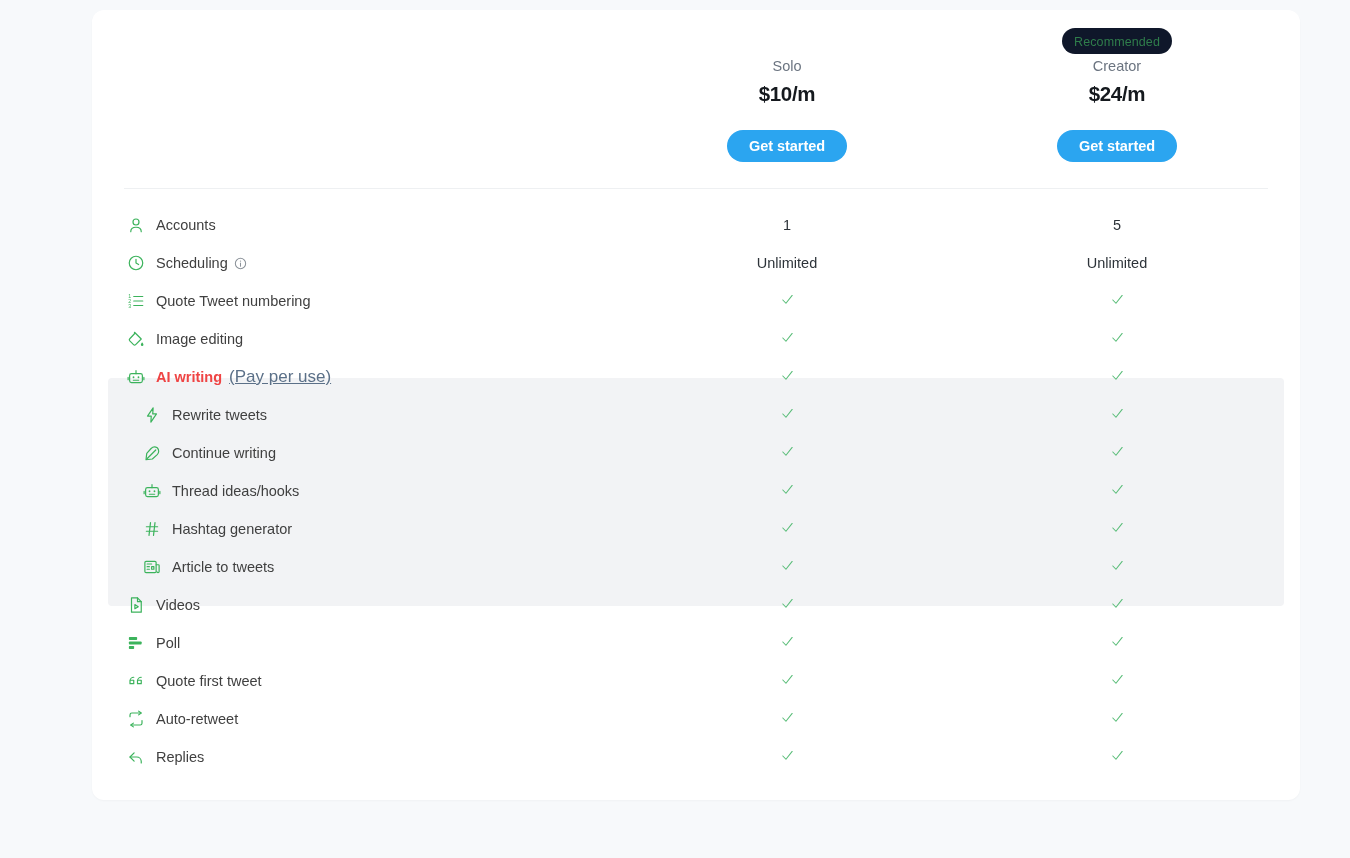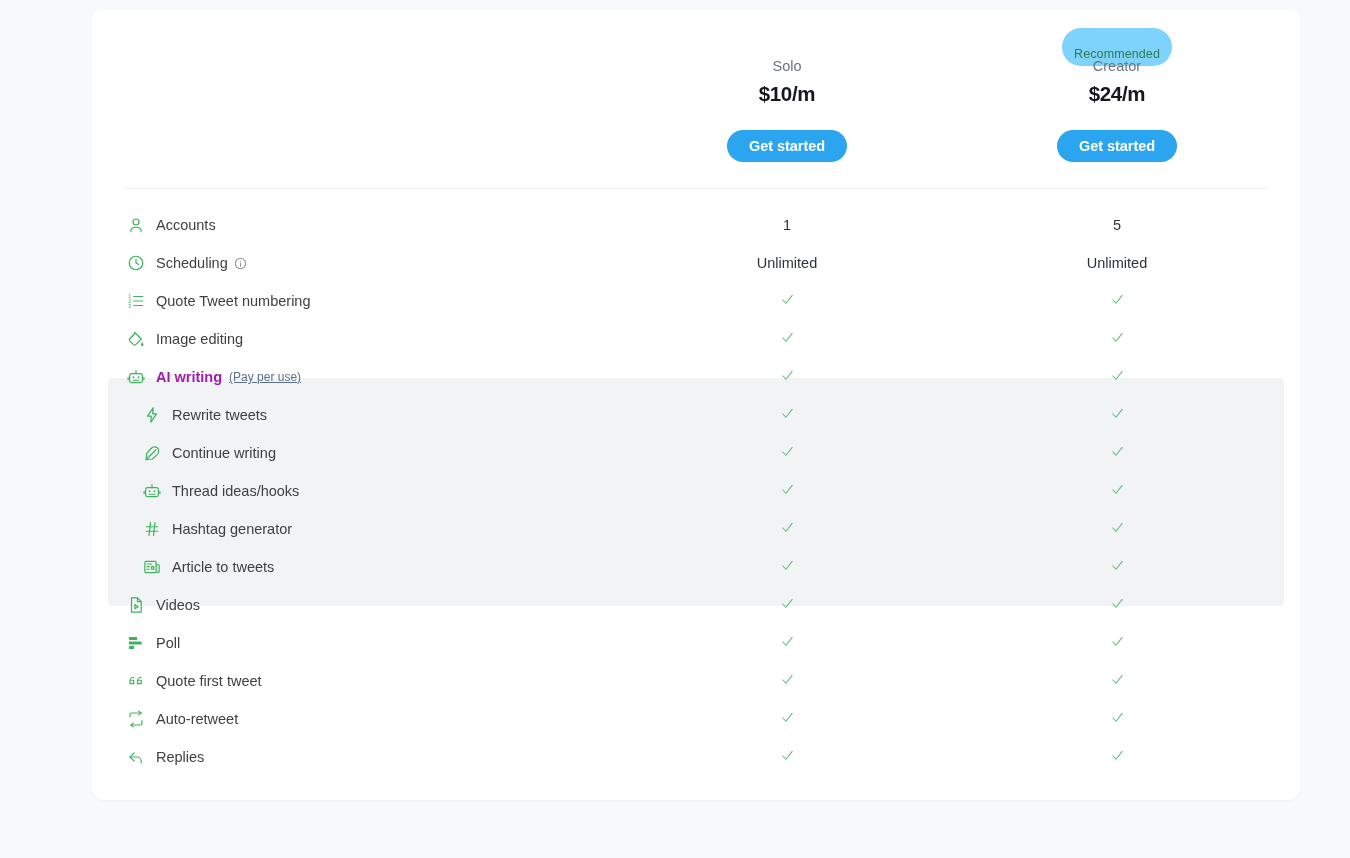--- a/index.html
+++ b/index.html
@@ -39,23 +39,23 @@
     text-align: center;
   }
   .plan.solo   { left: 575px; }
   .plan.creator{ left: 905px; }
 
   .badge {
     display: inline-block;
     font-size: 12.5px;
     font-weight: 500;
     color: #2f7d4b;
-    background: #7dd3fc;
+    background: #0f172a;
     border-radius: 999px;
-    padding: 20px 12px 5px;
+    padding: 8px 12px 5px;
     line-height: 1;
     letter-spacing: .1px;
   }
   .badge-slot { height: 26px; margin-bottom: 5px; }
   .plan-name {
     font-size: 14.5px;
     color: #6b7480;
     line-height: 1;
     margin-bottom: 10px;
     font-weight: 400;
@@ -130,23 +130,23 @@
     justify-content: center;
     color: #3cb35c;
   }
   .ficon svg { display: block; }
   .flabel {
     font-size: 14.5px;
     color: #404040;
     line-height: 1;
     white-space: nowrap;
   }
-  .row.bold .flabel { font-weight: 700; color: #a21caf; }
+  .row.bold .flabel { font-weight: 700; color: #ef4444; }
   .fnote {
-    font-size: 12px;
+    font-size: 17px;
     color: #5b7088;
     text-decoration: underline;
     margin-left: 7px;
     cursor: pointer;
     white-space: nowrap;
   }
   .info-icon {
     display: inline-flex;
     margin-left: 6px;
     color: #8b9299;

